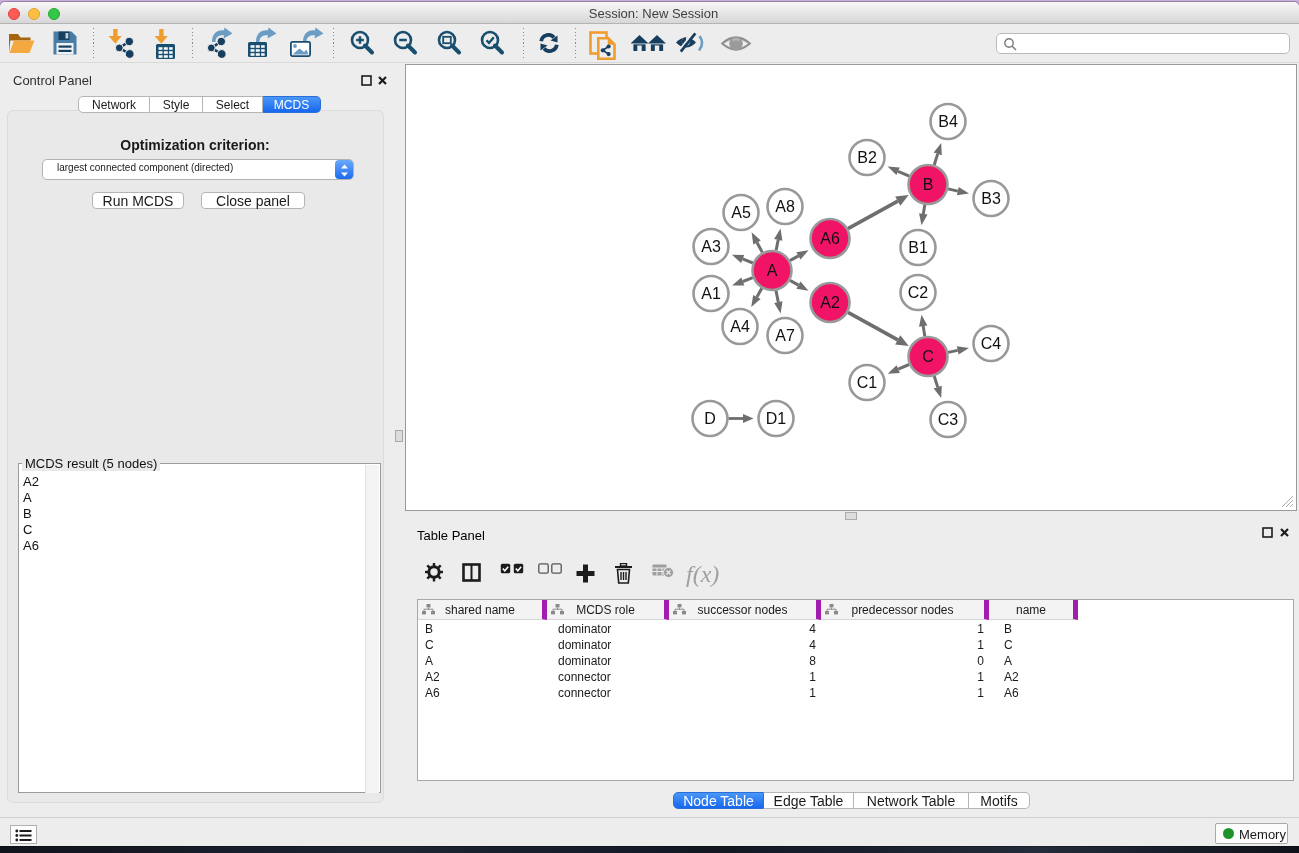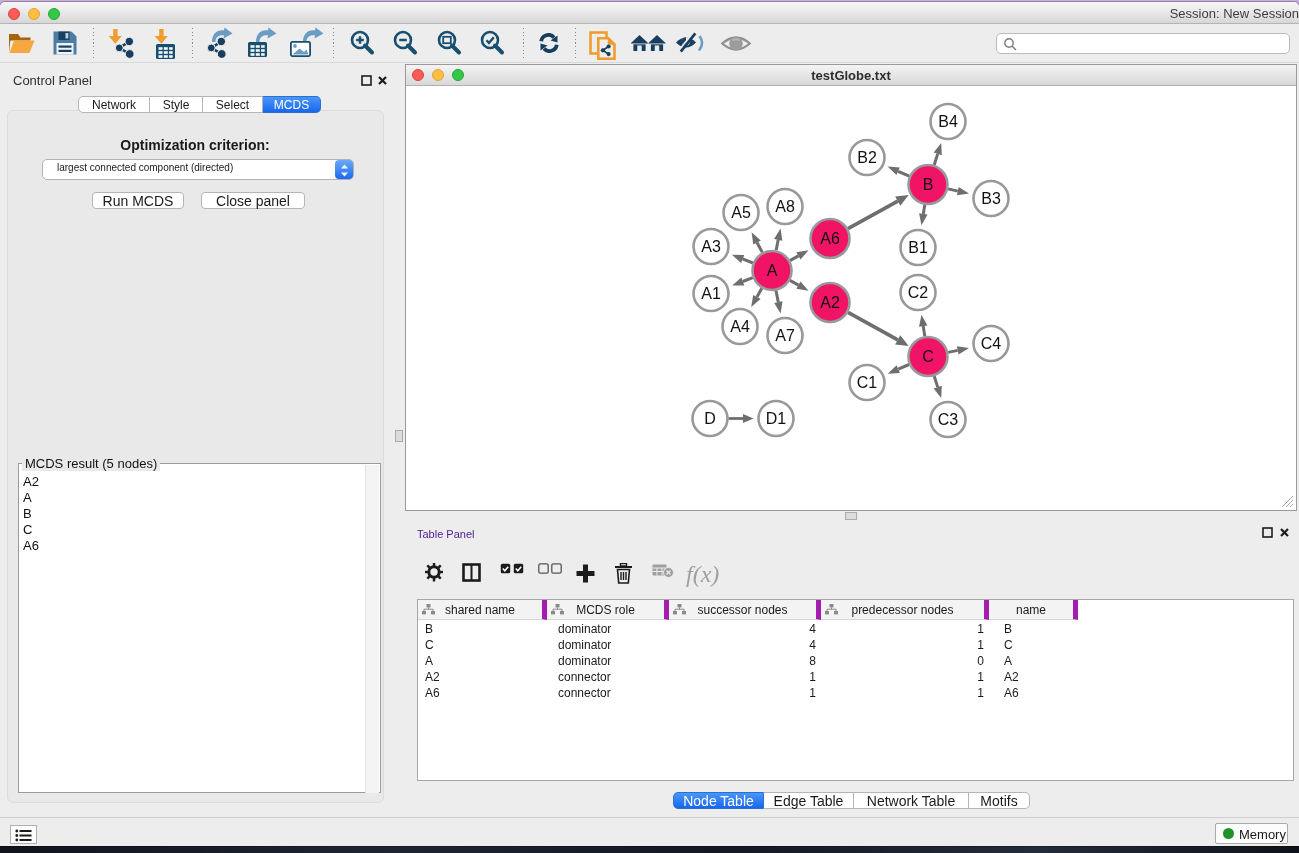--- a/index.html
+++ b/index.html
@@ -1,21 +1,21 @@
 <!DOCTYPE html>
 <html><head><meta charset="utf-8"><style>
 *{margin:0;padding:0;box-sizing:border-box;}
 html,body{width:1299px;height:853px;overflow:hidden;}
 body{font-family:"Liberation Sans",sans-serif;background:#c9addc;position:relative;}
 .abs{position:absolute;}
 #deskstrip{left:0;top:846px;width:1299px;height:7px;background:linear-gradient(90deg,#10131c,#1d2533 30%,#121722 55%,#232c3a 80%,#0e1119);}
 #mainwin{left:0;top:2px;width:1299px;height:844px;border-radius:5px 5px 0 0;background:#ececec;overflow:hidden;box-shadow:0 0 0 1px rgba(0,0,0,.25);}
 #titlebar{left:0;top:0;width:100%;height:22px;background:linear-gradient(#f7f7f7,#d7d7d7);border-bottom:1px solid #b4b4b4;border-radius:5px 5px 0 0;}
 .tl{width:12px;height:12px;border-radius:50%;top:6px;}
-#title{width:100%;top:4px;text-align:right;font-size:13px;color:#3e3e3e;padding-left:8px;}
+#title{width:100%;top:4px;text-align:center;font-size:13px;color:#3e3e3e;padding-left:8px;}
 #toolbar{left:0;top:22px;width:100%;height:38px;background:#ededed;}
 .tsep{top:3px;height:31px;width:1px;background:repeating-linear-gradient(#8a8a8a 0 1.2px,transparent 1.2px 3.6px);}
 
 #searchbox{left:996px;top:9px;width:294px;height:21px;background:#fff;border:1px solid #bbb;border-radius:5px;}
 #cpanel{left:0;top:61px;width:390px;height:754px;background:#ededed;}
 #cphead{left:13px;top:10px;font-size:13px;color:#303030;}
 #cpbody{left:7px;top:47px;width:377px;height:693px;background:#e9e9e9;border:1px solid #dcdcdc;border-radius:6px;}
 .seg{position:absolute;height:17px;background:#fff;border:1px solid #b5b5b5;font-size:12px;color:#1a1a1a;text-align:center;line-height:16px;}
 .segsel{background:linear-gradient(#4a97f8,#1767ee);color:#fff;border-color:#2a6fd8;}
 #optlabel{left:0;top:74px;width:390px;text-align:center;font-size:14px;color:#1a1a1a;font-weight:bold;}
@@ -28,21 +28,21 @@
 .mcdsitem{position:absolute;left:4px;font-size:13px;color:#111;}
 #fsscroll{right:1px;top:1px;width:14px;height:328px;background:#f4f4f4;border-left:1px solid #e2e2e2;}
 #vdiv{left:390px;top:61px;width:14px;height:754px;background:#ededed;}
 #vgrip{left:5px;top:367px;width:8px;height:12px;background:#dcdcdc;border:1px solid #aaa;}
 #desk{left:404px;top:61px;width:895px;height:459px;background:#ededed;}
 #netwin{left:1px;top:1px;width:892px;height:447px;background:#fff;border:1px solid #999;}
 #nettbar{left:0;top:0;width:100%;height:21px;background:linear-gradient(#f4f4f4,#d8d8d8);border-bottom:1px solid #b0b0b0;}
 #nettitle{width:100%;top:3px;text-align:center;font-size:13px;font-weight:700;color:#2e2e2e;}
 #hgrip{left:441px;top:449px;width:12px;height:8px;background:#dcdcdc;border:1px solid #aaa;}
 #tpanel{left:404px;top:518px;width:895px;height:299px;background:#ededed;}
-#tphead{left:13px;top:8px;font-size:11px;color:#4c1d95;}
+#tphead{left:13px;top:8px;font-size:13px;color:#000000;}
 #tbar{left:0;top:30px;width:100%;height:36px;}
 #ttable{left:13px;top:79px;width:877px;height:182px;background:#fff;border:1px solid #a8a8a8;}
 .th{position:absolute;top:0;height:20px;background:#f3f3f3;border-right:5px solid #a21caf;border-bottom:1px solid #d6d6d6;font-size:12px;color:#1a1a1a;}
 .th .lbl{position:absolute;top:3px;width:100%;text-align:center;}
 .cell{position:absolute;font-size:12px;color:#1a1a1a;height:16px;}
 #bottabs{left:0;top:272px;width:895px;height:20px;}
 #statusbar{left:0;top:815px;width:1299px;height:31px;background:#ededed;border-top:1px solid #cfcfcf;}
 #memstat{right:11px;top:5px;width:73px;height:21px;background:#fcfcfc;border:1px solid #aaa;border-radius:2px;font-size:13px;color:#1a1a1a;}
 #liststat{left:10px;top:7px;width:27px;height:19px;background:#fdfdfd;border:1px solid #b0b0b0;}
 </style></head>
@@ -249,26 +249,20 @@
         <div class="mcdsitem" style="top:74px">A6</div>
         <div class="abs" id="fsscroll"></div>
       </div>
     <div class="abs" id="fslegend">MCDS result (5 nodes)</div>
   </div>
   <div class="abs" id="vdiv">
       <div class="abs" id="vgrip"></div>
     </div>
   <div class="abs" id="desk">
     <div class="abs" id="netwin">
-      <div class="abs" id="nettbar">
-        <div class="abs tl" style="left:6px;top:4px;background:#fc5b57;border:0.5px solid #e2403c"></div>
-        <div class="abs tl" style="left:26px;top:4px;background:#fdbe41;border:0.5px solid #e0a430"></div>
-        <div class="abs tl" style="left:46px;top:4px;background:#34c849;border:0.5px solid #22a734"></div>
-        <div class="abs" id="nettitle">testGlobe.txt</div>
-      </div>
       <svg class="abs" style="left:0;top:21px" width="890" height="425" viewBox="0 0 890 424" font-family="Liberation Sans,sans-serif">
           <line x1="356.3" y1="165.9" x2="351.0" y2="156.0" stroke="#6e6e6e" stroke-width="3.0"></line>
 <polygon points="345.6,145.8 354.8,154.0 347.3,158.0" fill="#6e6e6e"></polygon>
 <line x1="370.1" y1="163.9" x2="372.2" y2="153.3" stroke="#6e6e6e" stroke-width="3.0"></line>
 <polygon points="374.5,142.0 376.4,154.2 368.1,152.5" fill="#6e6e6e"></polygon>
 <line x1="346.9" y1="176.5" x2="336.6" y2="172.4" stroke="#6e6e6e" stroke-width="3.0"></line>
 <polygon points="325.9,168.2 338.2,168.5 335.1,176.4" fill="#6e6e6e"></polygon>
 <line x1="346.8" y1="191.2" x2="336.8" y2="195.0" stroke="#6e6e6e" stroke-width="3.0"></line>
 <polygon points="326.1,199.1 335.3,191.0 338.3,199.0" fill="#6e6e6e"></polygon>
 <line x1="355.8" y1="201.8" x2="350.9" y2="210.5" stroke="#6e6e6e" stroke-width="3.0"></line>

